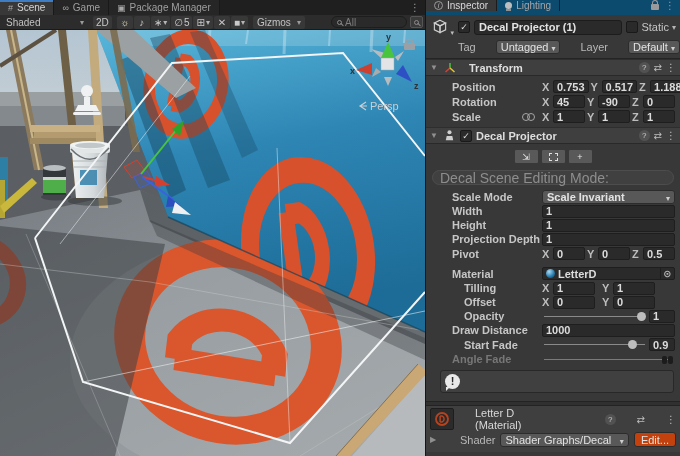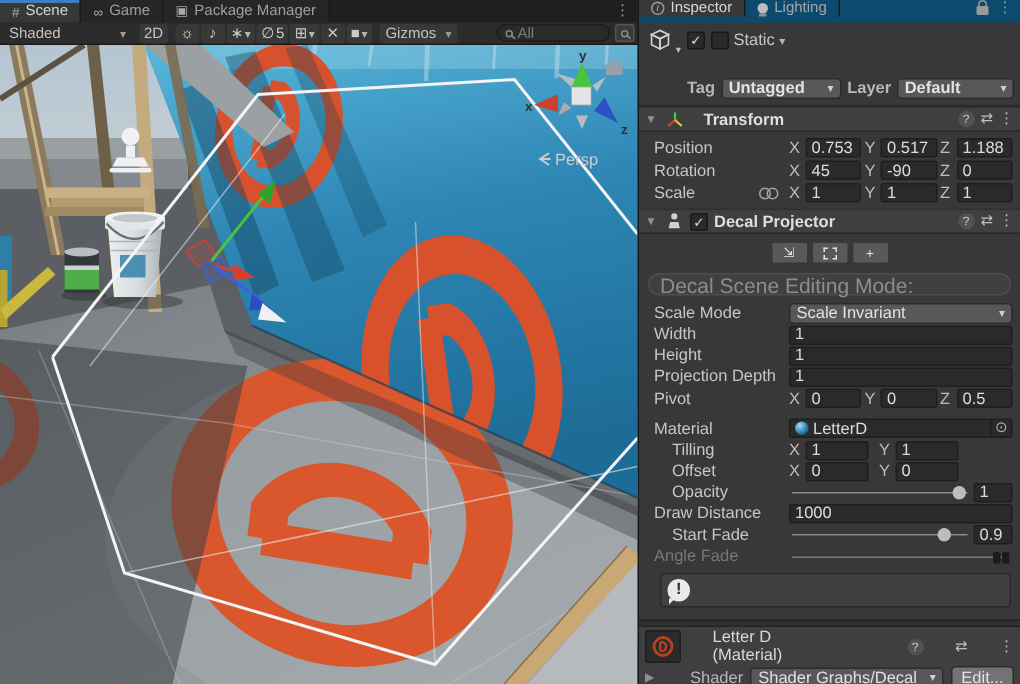--- a/index.html
+++ b/index.html
@@ -46,38 +46,38 @@
 
   .go-header{padding:3px 4px 4px;border-bottom:1px solid #242424;flex:none;}
   .go-row1{display:flex;align-items:center;gap:4px;height:18px;}
   .cubewrap{position:relative;width:24px;height:18px;flex:none;}
   .cubewrap .cube-caret{position:absolute;right:0;bottom:-1px;font-size:7px;color:#bdbdbd;}
   .check{width:12px;height:12px;background:#2a2a2a;border:1px solid #191919;border-radius:2px;color:#dcdcdc;
          font-size:9px;line-height:11px;text-align:center;flex:none;}
   .namefield{flex:1;height:15px;background:#2a2a2a;border:1px solid #1c1c1c;border-radius:3px;display:flex;
              align-items:center;padding:0 4px;font-weight:bold;color:#e2e2e2;}
   .static-grp{display:flex;align-items:center;gap:3px;color:#c6c6c6;}
-  .go-row2{display:flex;align-items:center;gap:4px;height:15px;margin-top:15px;padding-left:28px;font-weight:bold;}
+  .go-row2{display:flex;align-items:center;gap:20px;height:15px;margin-top:3px;padding-left:28px;}
   .mini-lbl{color:#b8b8b8;flex:none;}
-  .seldd{height:14px;background:#585858;border:1px solid #2c2c2c;border-radius:3px;display:flex;align-items:center;
+  .seldd{height:14px;background:#585858;border:1px solid #2c2c2c;border-radius:3px;display:flex;align-items:flex-end;
          padding:0 4px;color:#e2e2e2;gap:3px;}
   .seldd .caret{margin-left:auto;font-size:8px;color:#cfcfcf;}
   .dd-tag{width:80px;}
   .dd-layer{flex:1;}
 
   .comp-header{height:17px;background:#3f3f3f;border-top:1px solid #2e2e2e;border-bottom:1px solid #292929;
                display:flex;align-items:center;gap:4px;padding:0 4px;flex:none;}
   .fold{font-size:8px;color:#909090;width:9px;flex:none;}
   .comp-title{font-weight:bold;color:#dedede;}
   .hspace{flex:1;}
   .helpico{width:11px;height:11px;border-radius:50%;background:#525252;color:#cfcfcf;font-size:8px;line-height:11px;
            text-align:center;flex:none;}
   .hicon{color:#bdbdbd;font-size:10px;flex:none;}
   .comp-body{padding:3px 0;flex:none;}
-  .row{display:flex;align-items:center;height:15px;padding:0 5px 0 10px;gap:2px;}
+  .row{display:flex;align-items:center;height:15px;padding:0 5px 0 26px;gap:2px;font-weight:bold;}
   .row.h14{height:14px;}
   .lbl{width:88px;flex:none;color:#c6c6c6;display:flex;align-items:center;}
   .lbl.ind{padding-left:12px;width:88px;}
   .lbl .linkico{margin-left:auto;margin-right:6px;position:relative;width:12px;height:9px;}
   .linkico::before,.linkico::after{content:"";position:absolute;width:6px;height:6px;border:1px solid #a5a5a5;border-radius:50%;top:1px;}
   .linkico::before{left:0;} .linkico::after{left:5px;}
   .ctrl{flex:1;display:flex;align-items:center;gap:2px;}
   .axlbl{width:9px;text-align:left;color:#bdbdbd;flex:none;}
   .fld{flex:1;height:13px;background:#2a2a2a;border:1px solid #1e1e1e;border-radius:2px;display:flex;
        align-items:center;padding:0 3px;color:#dcdcdc;min-width:0;}
@@ -109,21 +109,21 @@
            line-height:15px;text-align:center;flex:none;position:relative;}
   .warnico::after{content:"";position:absolute;left:1px;bottom:-2px;border-left:4px solid #e9e9e9;border-bottom:4px solid transparent;}
   .warntext{font-size:9px;line-height:11px;color:#d8d8d8;}
   .asset-sep{height:5px;background:#303030;border-top:1px solid #232323;border-bottom:1px solid #232323;flex:none;}
   .asset-header{background:#3f3f3f;flex:none;padding:3px 4px 4px;}
   .asset-r1{display:flex;align-items:center;gap:21px;height:20px;}
   .thumb{width:24px;height:22px;background:#2b2b2b;border:1px solid #1d1d1d;border-radius:2px;display:flex;
          align-items:center;justify-content:center;flex:none;}
   .asset-title{color:#d8d8d8;}
   .asset-r2{display:flex;align-items:center;gap:5px;height:17px;margin-top:2px;}
-  .editbtn{flex:none;height:15px;background:#737373;border:1px solid #2c2c2c;border-radius:3px;display:flex;
+  .editbtn{flex:none;height:15px;background:#c2410c;border:1px solid #2c2c2c;border-radius:3px;display:flex;
            align-items:center;padding:0 6px;color:#e2e2e2;}
   .caret{font-size:8px;color:#b5b5b5;}
 </style>
 </head>
 <body>
 
 <div class="app">
 
   <div class="scene-panel">
     <div class="tabbar">
@@ -396,20 +396,21 @@
       <div class="go-row1">
         <span class="cubewrap">
           <svg width="20" height="18" viewBox="0 0 16 16">
             <polygon points="8,2 13,4.5 8,7 3,4.5" fill="none" stroke="#cfcfcf" stroke-width="1"></polygon>
             <polygon points="13,4.5 13,10.5 8,13 8,7" fill="none" stroke="#cfcfcf" stroke-width="1"></polygon>
             <polygon points="3,4.5 8,7 8,13 3,10.5" fill="none" stroke="#cfcfcf" stroke-width="1"></polygon>
           </svg>
           <span class="cube-caret">▾</span>
         </span>
         <span class="check">✓</span>
+        <span class="namefield">Decal Projector (1)</span>
         <span class="static-grp">
           <span class="check" style="color:transparent"></span>
           <span>Static</span>
           <span class="caret">▾</span>
         </span>
       </div>
       <div class="go-row2">
         <span class="mini-lbl">Tag</span>
         <span class="seldd dd-tag">
           <span>Untagged</span>

